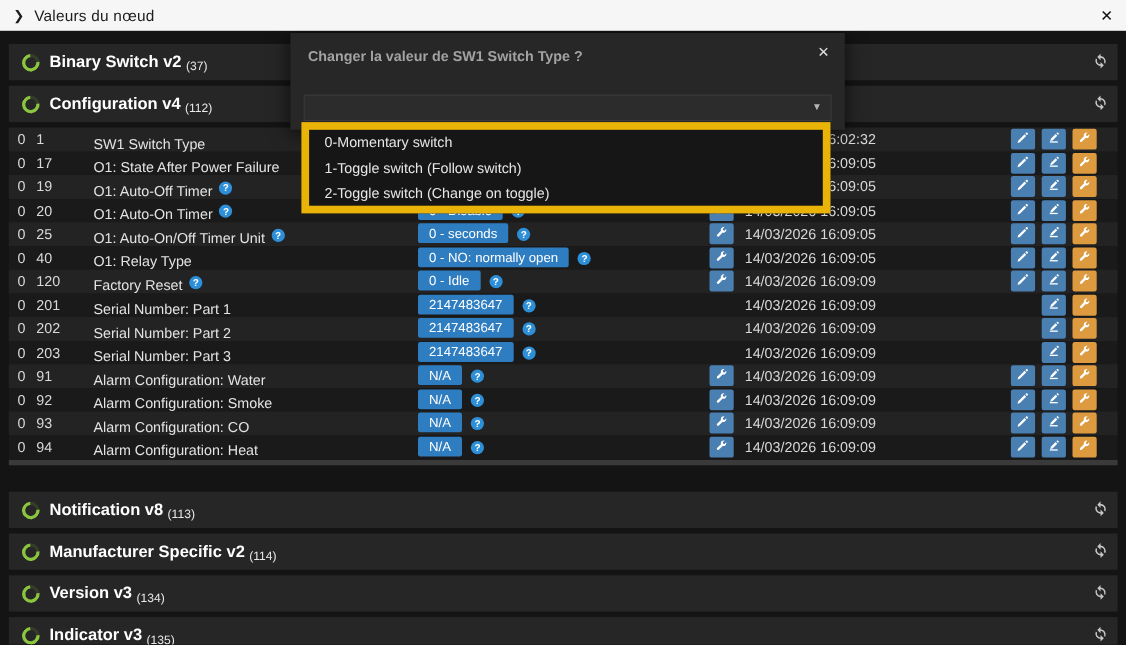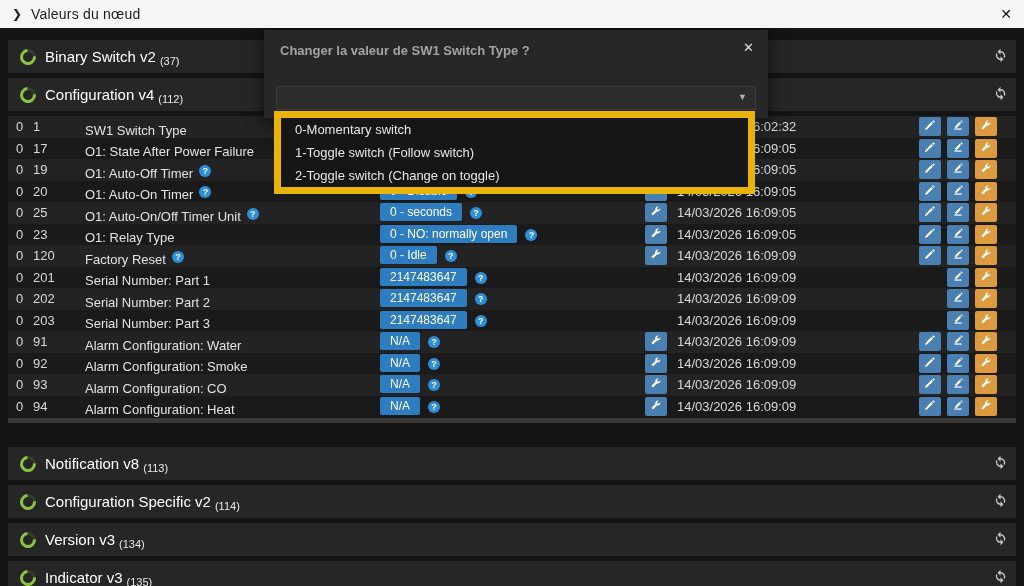--- a/index.html
+++ b/index.html
@@ -15,21 +15,21 @@
   .topbar .t{font-size:14px;font-weight:500;color:#1d1d1d;letter-spacing:.2px;}
   .topbar .x{margin-left:auto;font-size:14px;font-weight:700;color:#111;cursor:pointer;line-height:1;}
   
   .page{position:absolute;top:28px;left:0;right:0;bottom:0;background:#141414;
     padding:12px 8px 0 8px;box-sizing:border-box;}
   
   .sec{position:relative;height:33px;background:#262626;margin-bottom:5px;
     display:flex;align-items:center;padding:0 12px;box-sizing:border-box;cursor:pointer;}
   .ring{width:16px;height:16px;border:3px solid #8bc53f;border-top-color:rgba(139,197,63,.15);
     border-radius:50%;transform:rotate(40deg);box-sizing:border-box;margin-right:9px;flex:none;}
-  .sec .nm{color:#ffffff;font-weight:400;font-size:15px;white-space:nowrap;}
+  .sec .nm{color:#ffffff;font-weight:700;font-size:15px;white-space:nowrap;}
   .sec .cnt{color:#e9e9e9;font-size:11px;margin-left:4px;position:relative;top:4px;}
   .sec .sync{position:absolute;right:7px;top:50%;transform:translateY(-50%);
     width:18px;height:18px;background:none;border:none;padding:0;cursor:pointer;
     display:flex;align-items:center;justify-content:center;}
   
   .cfg{margin-top:2px;}
   .row{position:relative;height:21.5px;font-size:13px;color:#e3e3e3;background:#1a1a1a;}
   .row.alt{background:#232323;}
   .row .ep{position:absolute;left:8px;top:0;line-height:21.5px;color:#d9d9d9;}
   .row .pid{position:absolute;left:25px;top:0;line-height:21.5px;color:#d9d9d9;}
@@ -230,21 +230,21 @@
               </svg></span>
           </button>
           <button class="sqbtn orange b3">
             <span><svg width="12" height="12" viewBox="0 0 16 16">
                 <path fill="#fff" d="M13.6 4.2a3.4 3.4 0 0 1-4.3 4.3l-4.7 4.7a1.5 1.5 0 0 1-2.1-2.1l4.7-4.7a3.4 3.4 0 0 1 4.3-4.3L9.4 4.2l.5 1.6 1.6.5z"></path>
               </svg></span>
           </button>
         </div>
         <div class="row">
           <span class="ep">0</span>
-          <span class="pid">23</span>
+          <span class="pid">40</span>
           <span class="lbl">
             <span>O1: Relay Type</span>
           </span>
           <span class="val">
             <span class="badge">0 - NO: normally open</span>
             <span class="q">?</span>
           </span>
           <button class="sqbtn blue lead">
             <span><svg width="12" height="12" viewBox="0 0 16 16">
                 <path fill="#fff" d="M13.6 4.2a3.4 3.4 0 0 1-4.3 4.3l-4.7 4.7a1.5 1.5 0 0 1-2.1-2.1l4.7-4.7a3.4 3.4 0 0 1 4.3-4.3L9.4 4.2l.5 1.6 1.6.5z"></path>
@@ -511,21 +511,21 @@
         <span class="cnt">(113)</span>
         <button class="sync">
           <span><svg width="15" height="15" viewBox="0 0 20 20">
               <path fill="#c6c6c6" d="M10 4V1L6 5l4 4V6a4.5 4.5 0 0 1 4.2 6.1l1.5 1.1A6.5 6.5 0 0 0 10 4z"></path>
               <path fill="#c6c6c6" d="M10 16v3l4-4-4-4v3a4.5 4.5 0 0 1-4.2-6.1L4.3 6.8A6.5 6.5 0 0 0 10 16z"></path>
             </svg></span>
         </button>
       </div>
       <div class="sec">
         <span class="ring"></span>
-        <span class="nm">Configuration Specific v2</span>
+        <span class="nm">Manufacturer Specific v2</span>
         <span class="cnt">(114)</span>
         <button class="sync">
           <span><svg width="15" height="15" viewBox="0 0 20 20">
               <path fill="#c6c6c6" d="M10 4V1L6 5l4 4V6a4.5 4.5 0 0 1 4.2 6.1l1.5 1.1A6.5 6.5 0 0 0 10 4z"></path>
               <path fill="#c6c6c6" d="M10 16v3l4-4-4-4v3a4.5 4.5 0 0 1-4.2-6.1L4.3 6.8A6.5 6.5 0 0 0 10 16z"></path>
             </svg></span>
         </button>
       </div>
       <div class="sec">
         <span class="ring"></span>

